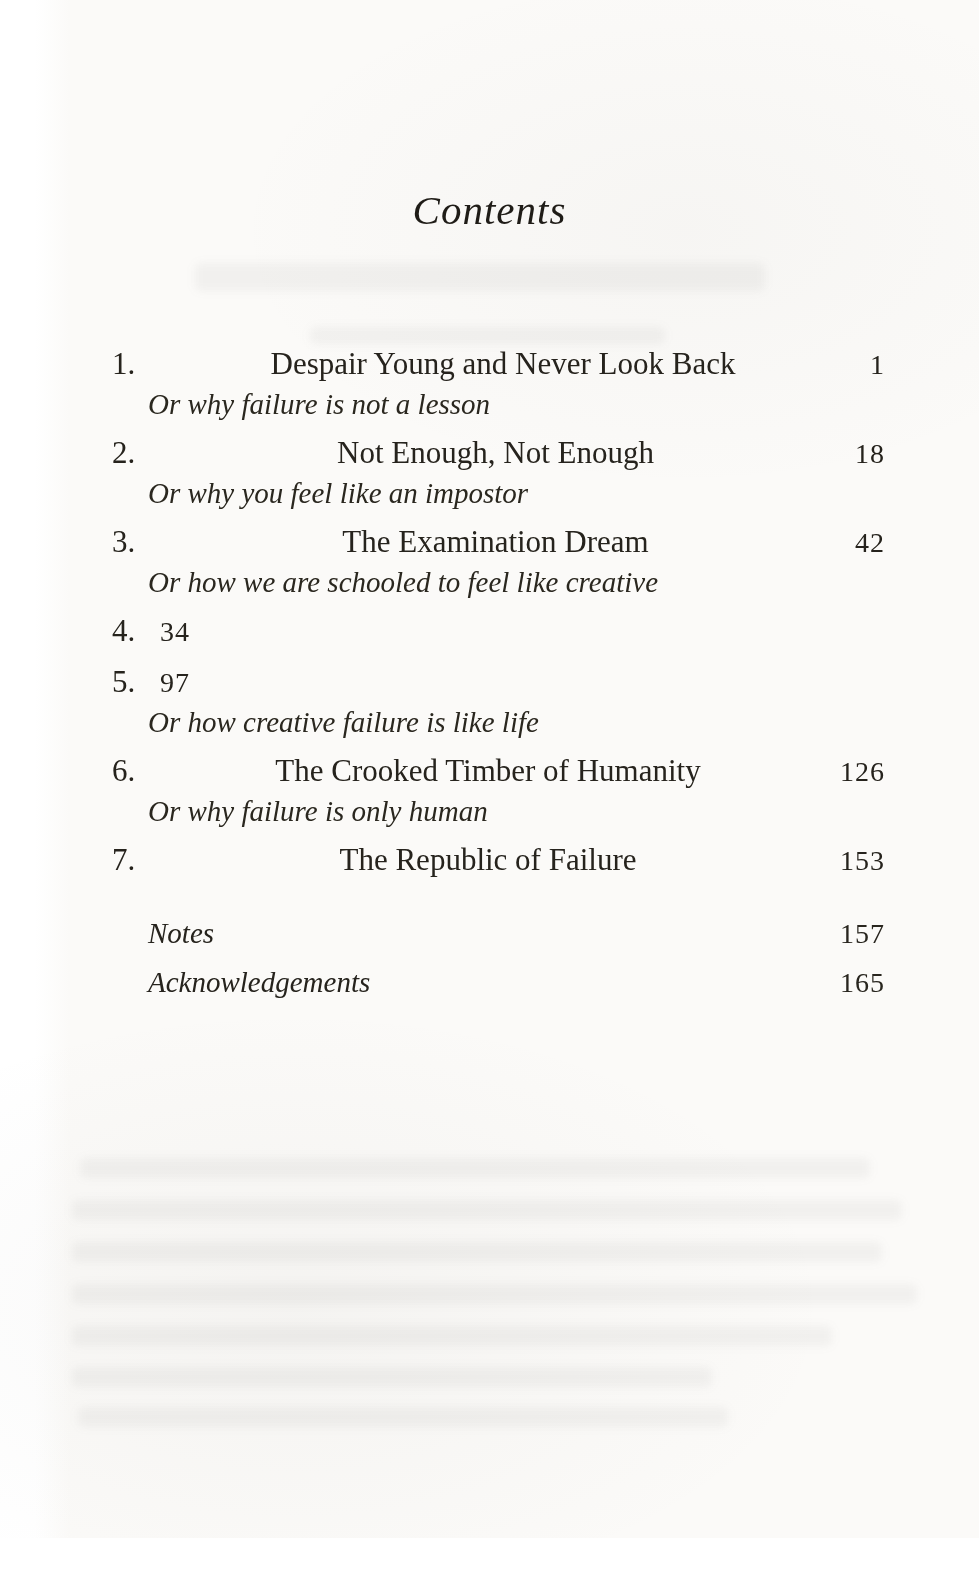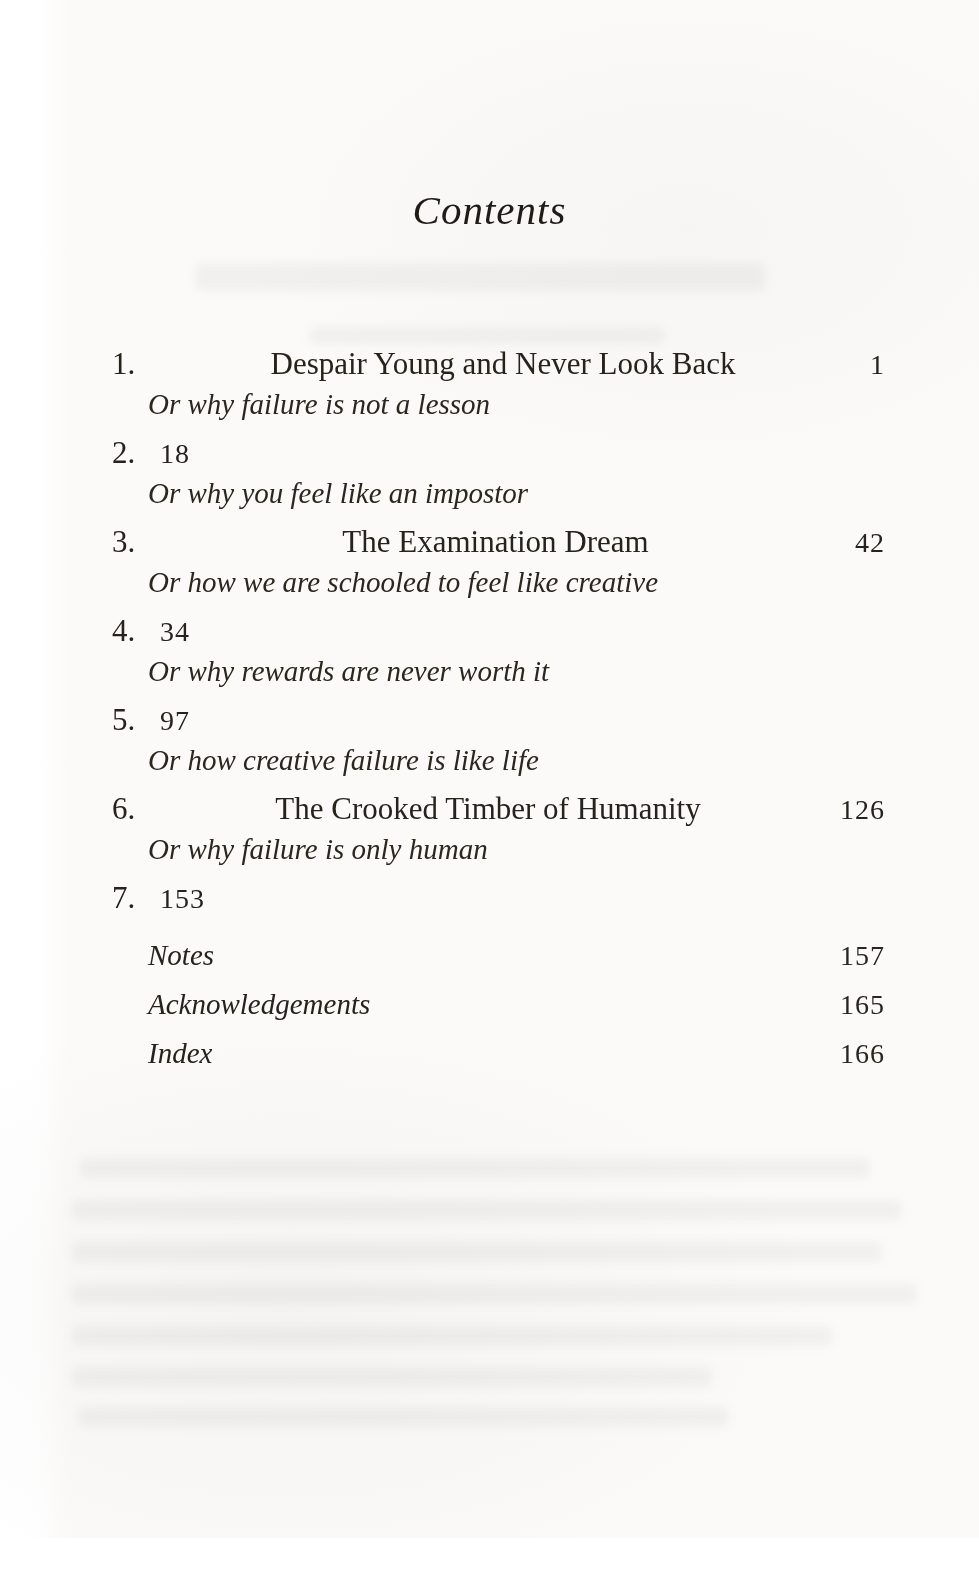--- a/index.html
+++ b/index.html
@@ -74,21 +74,21 @@
     letter-spacing: 1px;
   }
   .chapter-sub {
     font-style: italic;
     font-size: 29px;
     line-height: 38px;
     padding-left: 36px;
     color: #2a271f;
   }
 
-  .backmatter { margin-top: 12px; font-family: Liberation Serif, serif; }
+  .backmatter { margin-top: 28px; font-family: Liberation Serif, serif; }
   .bm-row {
     display: flex;
     align-items: baseline;
     line-height: 48px;
   }
   .bm-label {
     font-style: italic;
     font-size: 29px;
     flex: 1 1 auto;
     padding-left: 36px;
@@ -124,40 +124,40 @@
         <span class="chapter-num">1.</span>
         <span class="chapter-title">Despair Young and Never Look Back</span>
         <span class="chapter-page">1</span>
       </div>
       <div class="chapter-sub">Or why failure is not a lesson</div>
     </div>
 
     <div class="chapter">
       <div class="chapter-head">
         <span class="chapter-num">2.</span>
+        <span class="chapter-title">Not Enough, Not Enough</span>
         <span class="chapter-page">18</span>
       </div>
       <div class="chapter-sub">Or why you feel like an impostor</div>
     </div>
 
     <div class="chapter">
       <div class="chapter-head">
         <span class="chapter-num">3.</span>
         <span class="chapter-title">The Examination Dream</span>
         <span class="chapter-page">42</span>
       </div>
       <div class="chapter-sub">Or how we are schooled to feel like creative</div>
     </div>
 
     <div class="chapter">
       <div class="chapter-head">
         <span class="chapter-num">4.</span>
         <span class="chapter-page">34</span>
       </div>
-      <div class="chapter-sub">Or why rewards are never worth it</div>
     </div>
 
     <div class="chapter">
       <div class="chapter-head">
         <span class="chapter-num">5.</span>
         <span class="chapter-page">97</span>
       </div>
       <div class="chapter-sub">Or how creative failure is like life</div>
     </div>
 
@@ -166,33 +166,30 @@
         <span class="chapter-num">6.</span>
         <span class="chapter-title">The Crooked Timber of Humanity</span>
         <span class="chapter-page">126</span>
       </div>
       <div class="chapter-sub">Or why failure is only human</div>
     </div>
 
     <div class="chapter">
       <div class="chapter-head">
         <span class="chapter-num">7.</span>
+        <span class="chapter-title">The Republic of Failure</span>
         <span class="chapter-page">153</span>
       </div>
     </div>
 
     <div class="backmatter">
       <div class="bm-row">
         <span class="bm-label">Notes</span>
         <span class="bm-page">157</span>
       </div>
       <div class="bm-row">
         <span class="bm-label">Acknowledgements</span>
         <span class="bm-page">165</span>
       </div>
-      <div class="bm-row">
-        <span class="bm-label">Index</span>
-        <span class="bm-page">166</span>
-      </div>
     </div>
 
   </div>
 </div>
 
 </body></html>

